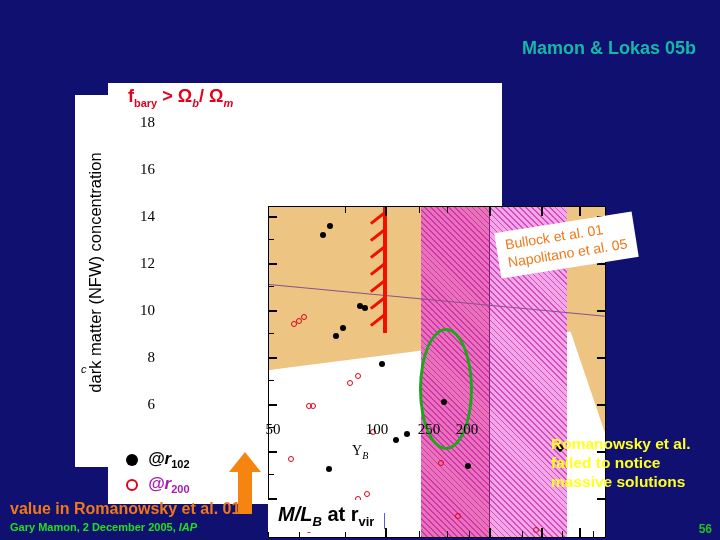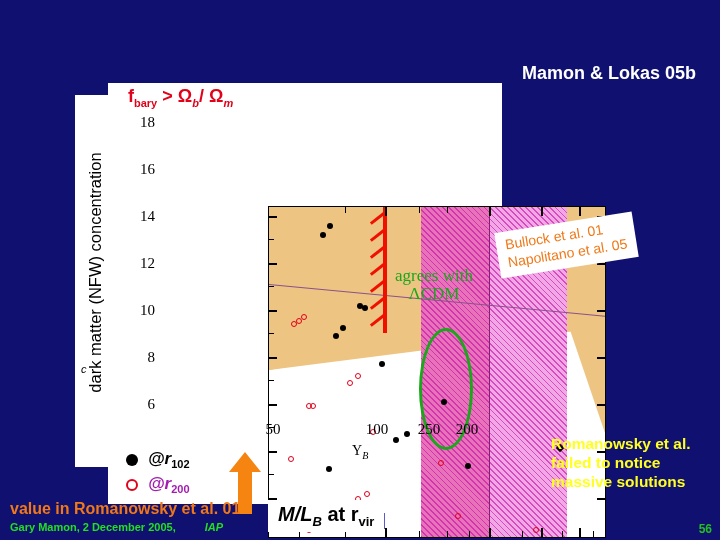--- a/index.html
+++ b/index.html
@@ -11,22 +11,22 @@
   #slide{position:absolute;inset:0;background:#101070;}
 
   
   .title{
     position:absolute;left:0;top:10px;width:720px;text-align:center;
     color:#21e021;font-size:25px;font-weight:bold;font-style:italic;
     font-family:"DejaVu Sans", sans-serif;letter-spacing:-0.4px;
     text-shadow:1px 1px 0 #0a0a4a;
   }
   .subtitle{
-    position:absolute;right:24px;top:63px;
-    color:#ffffff;font-size:18px;font-weight:bold;
+    position:absolute;right:24px;top:38px;
+    color:#14b8a6;font-size:18px;font-weight:bold;
   }
 
   
   #figure{
     position:absolute;left:108px;top:83px;width:394px;height:421px;
     background:#ffffff;
   }
   #ylabelbox{
     position:absolute;left:75px;top:95px;width:36px;height:372px;
     background:#ffffff;
@@ -144,21 +144,21 @@
   .mlb sub{font-size:13px;}
 
   .valuein{
     position:absolute;color:#f07818;font-size:16px;font-weight:bold;
     white-space:nowrap;
   }
   .footer{
     position:absolute;color:#21e021;font-size:11px;font-weight:bold;
     white-space:nowrap;
   }
-  .footer i{font-style:italic;margin-left:26px;}
+  .footer i{font-style:italic;}
   .rightnote{
     position:absolute;color:#ffff20;font-size:15.5px;font-weight:bold;
     line-height:1.22;
   }
   .pagenum{
     position:absolute;right:8px;bottom:4px;color:#21c021;
     font-size:12px;font-weight:bold;
   }
 </style>
 </head>
@@ -200,24 +200,20 @@
       <div class="redtick" style="left:98px;top:4px;width:18px;"></div>
       <div class="redtick" style="left:98px;top:21px;width:18px;"></div>
       <div class="redtick" style="left:98px;top:38px;width:18px;"></div>
       <div class="redtick" style="left:98px;top:55px;width:18px;"></div>
       <div class="redtick" style="left:98px;top:72px;width:18px;"></div>
       <div class="redtick" style="left:98px;top:89px;width:18px;"></div>
       <div class="redtick" style="left:98px;top:106px;width:18px;"></div>
 
       <div class="ellipse" style="left:150px;top:121px;width:48px;height:116px;"></div>
 
-      <div class="agrees" style="left:126px;top:60px;">
-        <div>agrees with</div>
-        <div>ΛCDM</div>
-      </div>
 
       <div class="pt filled" style="left:58px;top:16px;"></div>
       <div class="pt filled" style="left:51px;top:25px;"></div>
       <div class="pt filled" style="left:88px;top:96px;"></div>
       <div class="pt filled" style="left:93px;top:98px;"></div>
       <div class="pt filled" style="left:71px;top:118px;"></div>
       <div class="pt filled" style="left:64px;top:126px;"></div>
       <div class="pt filled" style="left:110px;top:154px;"></div>
       <div class="pt filled" style="left:172px;top:192px;"></div>
       <div class="pt filled" style="left:135px;top:224px;"></div>

